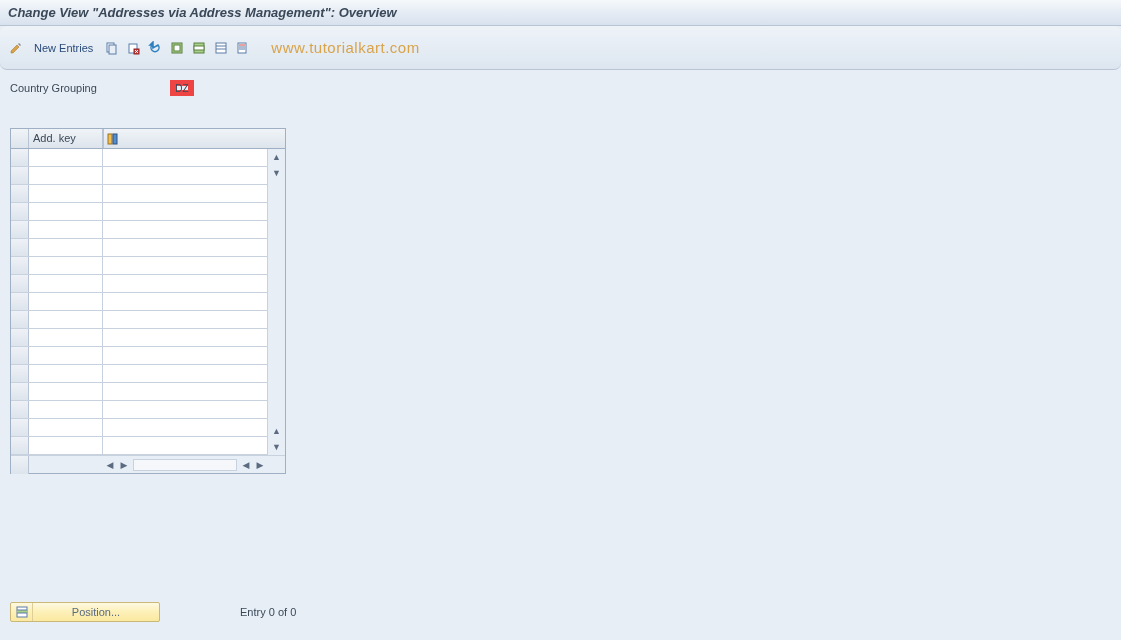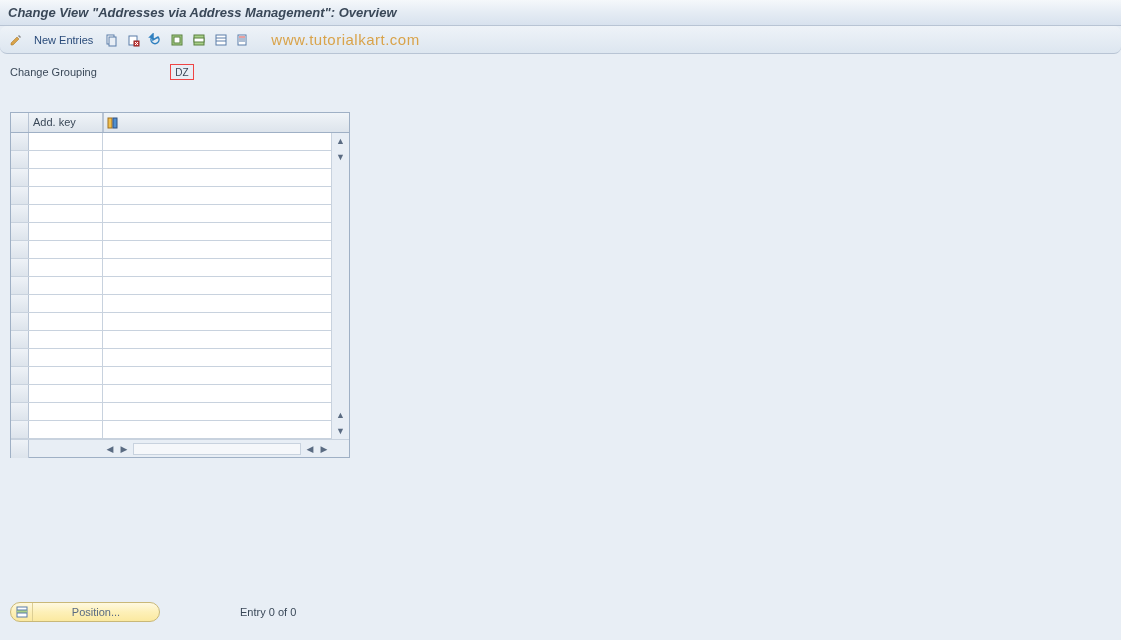--- a/index.html
+++ b/index.html
@@ -22,21 +22,21 @@
     }
     .title-bar .title {
       font-weight: bold;
       font-style: italic;
       font-size: 13px;
       color: #3a4858;
     }
     .toolbar {
       background: linear-gradient(to bottom, #eef3f8 0%, #dde6f0 100%);
       border-bottom: 1px solid #b8c4d4;
-      height: 28px;
+      height: 44px;
       display: flex;
       align-items: center;
       padding: 0 6px;
       gap: 2px;
       border-radius: 7px;
     }
     .tb-btn {
       width: 20px;
       height: 20px;
       display: flex;
@@ -72,30 +72,30 @@
     }
     .field-label {
       width: 160px;
       color: #3a4858;
       font-size: 11px;
     }
     .field-value {
       width: 24px;
       height: 16px;
       background: #e8eef5;
-      border: 1px solid #ef4444;
+      border: 6px solid #ef4444;
       display: flex;
       align-items: center;
       justify-content: center;
       font-size: 10px;
       color: #3a4858;
     }
     .table-container {
       margin-top: 30px;
-      width: 340px;
+      width: 276px;
       border: 1px solid #9fb0c5;
       background: #fff;
       position: relative;
     }
     .table-header {
       display: flex;
       height: 20px;
       background: linear-gradient(to bottom, #f0f4f8 0%, #dde4ec 100%);
       border-bottom: 1px solid #9fb0c5;
     }
@@ -183,21 +183,21 @@
       display: flex;
       align-items: center;
       gap: 80px;
     }
     .position-btn {
       display: flex;
       align-items: center;
       height: 20px;
       background: linear-gradient(to bottom, #fff9e0 0%, #fdf0b8 50%, #fbe9a0 100%);
       border: 1px solid #c9b878;
-      border-radius: 10px;
+      border-radius: 2px;
       cursor: pointer;
       width: 150px;
     }
     .position-btn .icon-box {
       width: 22px;
       height: 18px;
       display: flex;
       align-items: center;
       justify-content: center;
       border-right: 1px solid #dcce94;
@@ -276,21 +276,21 @@
         <line x1="3" y1="4" x2="9" y2="4" stroke="#d04040"></line>
         <line x1="3" y1="6" x2="9" y2="6" stroke="#5a7ca8"></line>
         <line x1="3" y1="8" x2="9" y2="8" stroke="#5a7ca8"></line>
       </svg>
   </div>
   <span class="watermark">www.tutorialkart.com</span>
 </div>
 
 <div class="content">
   <div class="field-row">
-    <span class="field-label">Change Grouping</span>
+    <span class="field-label">Country Grouping</span>
     <span class="field-value">DZ</span>
   </div>
 
   <div class="table-container">
     <div class="table-header">
       <div class="th-sel"></div>
       <div class="th-key">Add. key</div>
       <div class="th-cfg">
         <svg width="12" height="12" viewBox="0 0 12 12">
             <rect x="1" y="1" width="4" height="10" fill="#f0c050" stroke="#a07020"></rect>

